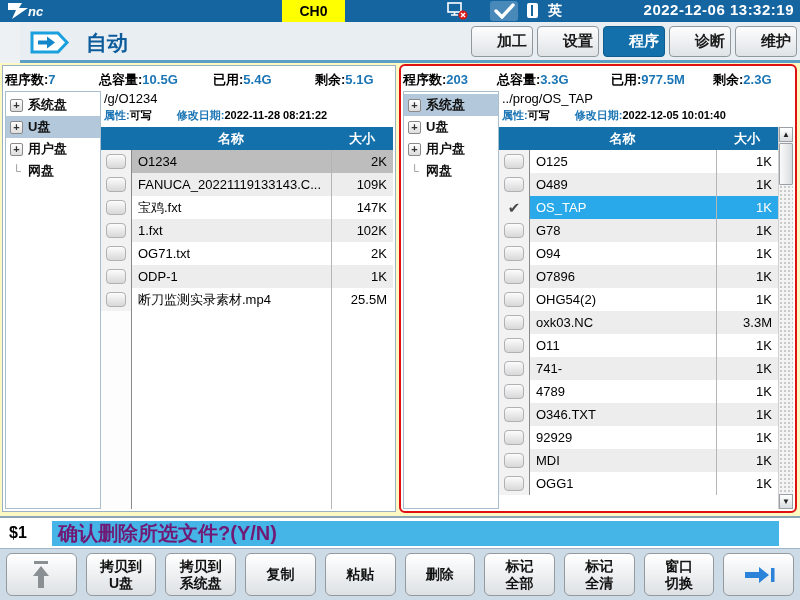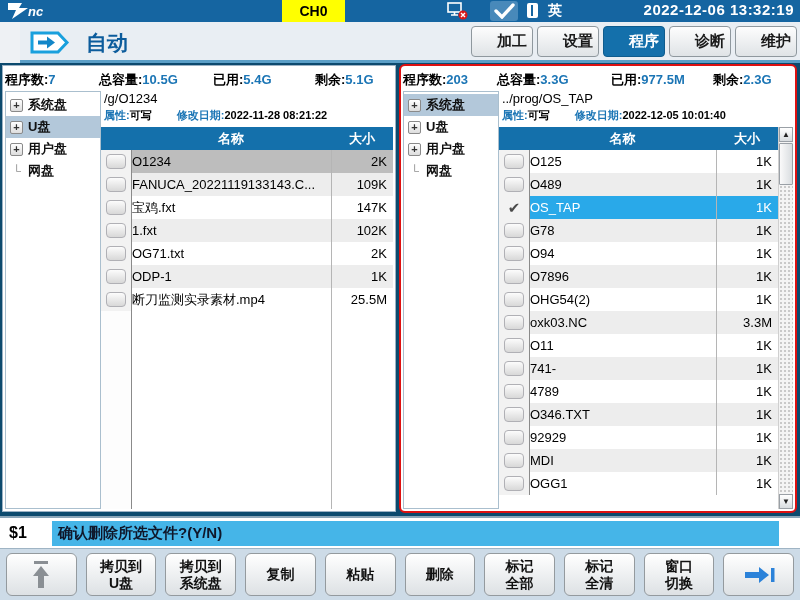--- a/index.html
+++ b/index.html
@@ -26,21 +26,21 @@
   .navbar { position:relative; height:41px; background:#e9eef3; border-bottom:3px solid #5b9fc7;margin-left:20px; }
   .mode-icon { position:absolute; left:10px; top:9px; width:40px; height:23px; }
   .mode-title { position:absolute; left:66px; top:7px; font-size:21px; font-weight:bold; color:#0c5c9c; }
   .tabs { position:absolute; right:3px; top:4px; display:flex; gap:4px; }
   .tab { width:62px; height:31px; border:1px solid #8f989e; border-radius:4px;
     background:linear-gradient(#fdfdfd,#dfe3e6); font-size:15px; font-weight:bold; color:#1a1a1a;
     display:flex; align-items:center; justify-content:center;padding-left:20px; }
   .tab.active { background:#1470ab; color:#fff; border-color:#0e5c8e; }
 
   
-  .main { position:relative; height:453px; background:#0c4a6e; }
+  .main { position:relative; height:453px; background:#fef9c3; }
   .panel { position:absolute; top:2px; background:#fff; border:1px solid #9cb2c4; padding:2px; }
   .panel.left  { left:2px;  width:394px; height:447px; }
   .panel.right { left:399px; width:398px; height:449px; top:1px;
     border:2px solid #dd1111; border-radius:6px; }
 
   .stats-row { height:23px; display:flex; align-items:center; font-size:13px; font-weight:bold; color:#000; }
   .stats-row .pair { white-space:nowrap; }
   .stats-row .w1 { width:94px; } .stats-row .w2 { width:114px; } .stats-row .w3 { width:102px; }
   .val { color:#1b75b5; }
   .lbl-blue { color:#1b75b5; }
@@ -68,41 +68,41 @@
   .rows { flex:1; display:flex; flex-direction:column; }
   .frow { height:23px; display:flex; font-size:13px; color:#000; flex:none; }
   .frow:nth-child(even) { background:#ededed; }
   .frow.cursor { background:#bdbdbd; }
   .frow.sel { background:#29a9e9; color:#fff; }
   .cb-cell { width:30px; display:flex; align-items:center; justify-content:center; background:#f2f2f2; }
   .frow.sel .cb-cell, .frow.cursor .cb-cell { background:#f2f2f2; }
   .checkbox { width:20px; height:15px; border:1px solid #b0b0b5; border-radius:4px;
     background:linear-gradient(#fcfcfc,#d8d8d8); }
   .checkmark { font-size:15px; font-weight:bold; color:#4a4a4a; line-height:15px; }
-  .name-cell { flex:1; line-height:23px; border-left:1px solid #8a8a8a;
+  .name-cell { flex:1; padding-left:6px; line-height:23px; border-left:1px solid #8a8a8a;
     white-space:nowrap; overflow:hidden; }
   .size-cell { width:62px; padding-right:6px; text-align:right; line-height:23px; border-left:1px solid #b5b5b5; }
   .filler { flex:1; display:flex; }
   .filler .f-cb { width:30px; background:#fdfdfd; }
   .filler .f-name { flex:1; border-left:1px solid #8a8a8a; }
   .filler .f-size { width:62px; border-left:1px solid #b5b5b5; }
 
   .scrollbar { width:15px; flex:none; display:flex; flex-direction:column;
     background:#f4f4f4; border-left:1px solid #cfcfcf; }
   .sb-btn { height:15px; flex:none; border:1px solid #9aa0a6; background:linear-gradient(#fff,#d9dde0);
     font-size:8px; line-height:13px; text-align:center; color:#222; }
   .sb-thumb { height:42px; flex:none; margin-top:1px; border:1px solid #9aa0a6;
     background:linear-gradient(90deg,#fafafa,#d9dde0); border-radius:1px; }
   .sb-track { flex:1; background-image:radial-gradient(#c9c9c9 1px, transparent 1px); background-size:4px 4px; }
 
   
   .msgbar { height:32px; background:#fff; border-top:2px solid #8aa5b8; display:flex; align-items:center; }
   .msg-prompt { width:52px; padding-left:9px; font-size:16px; font-weight:bold; }
-  .msg-highlight { flex:1; margin-right:21px; height:25px; background:#45b5e8; color:#0f172a;
-    font-size:15px; font-weight:bold; display:flex; align-items:center; padding-left:6px; }
+  .msg-highlight { flex:1; margin-right:21px; height:25px; background:#45b5e8; color:#701a75;
+    font-size:20px; font-weight:bold; display:flex; align-items:center; padding-left:6px; }
 
   
   .toolbar { height:52px; background:#cddbe7; border-top:1px solid #9fb4c4;
     display:flex; gap:9px; padding:4px 6px; }
   .tbtn { flex:1; border:1px solid #949a9e; border-radius:6px;
     background:linear-gradient(#ffffff,#dde1e4); font-size:14px; font-weight:bold; color:#111;
     display:flex; flex-direction:column; align-items:center; justify-content:center; line-height:1.15; }
 </style>
 </head>
 <body>

